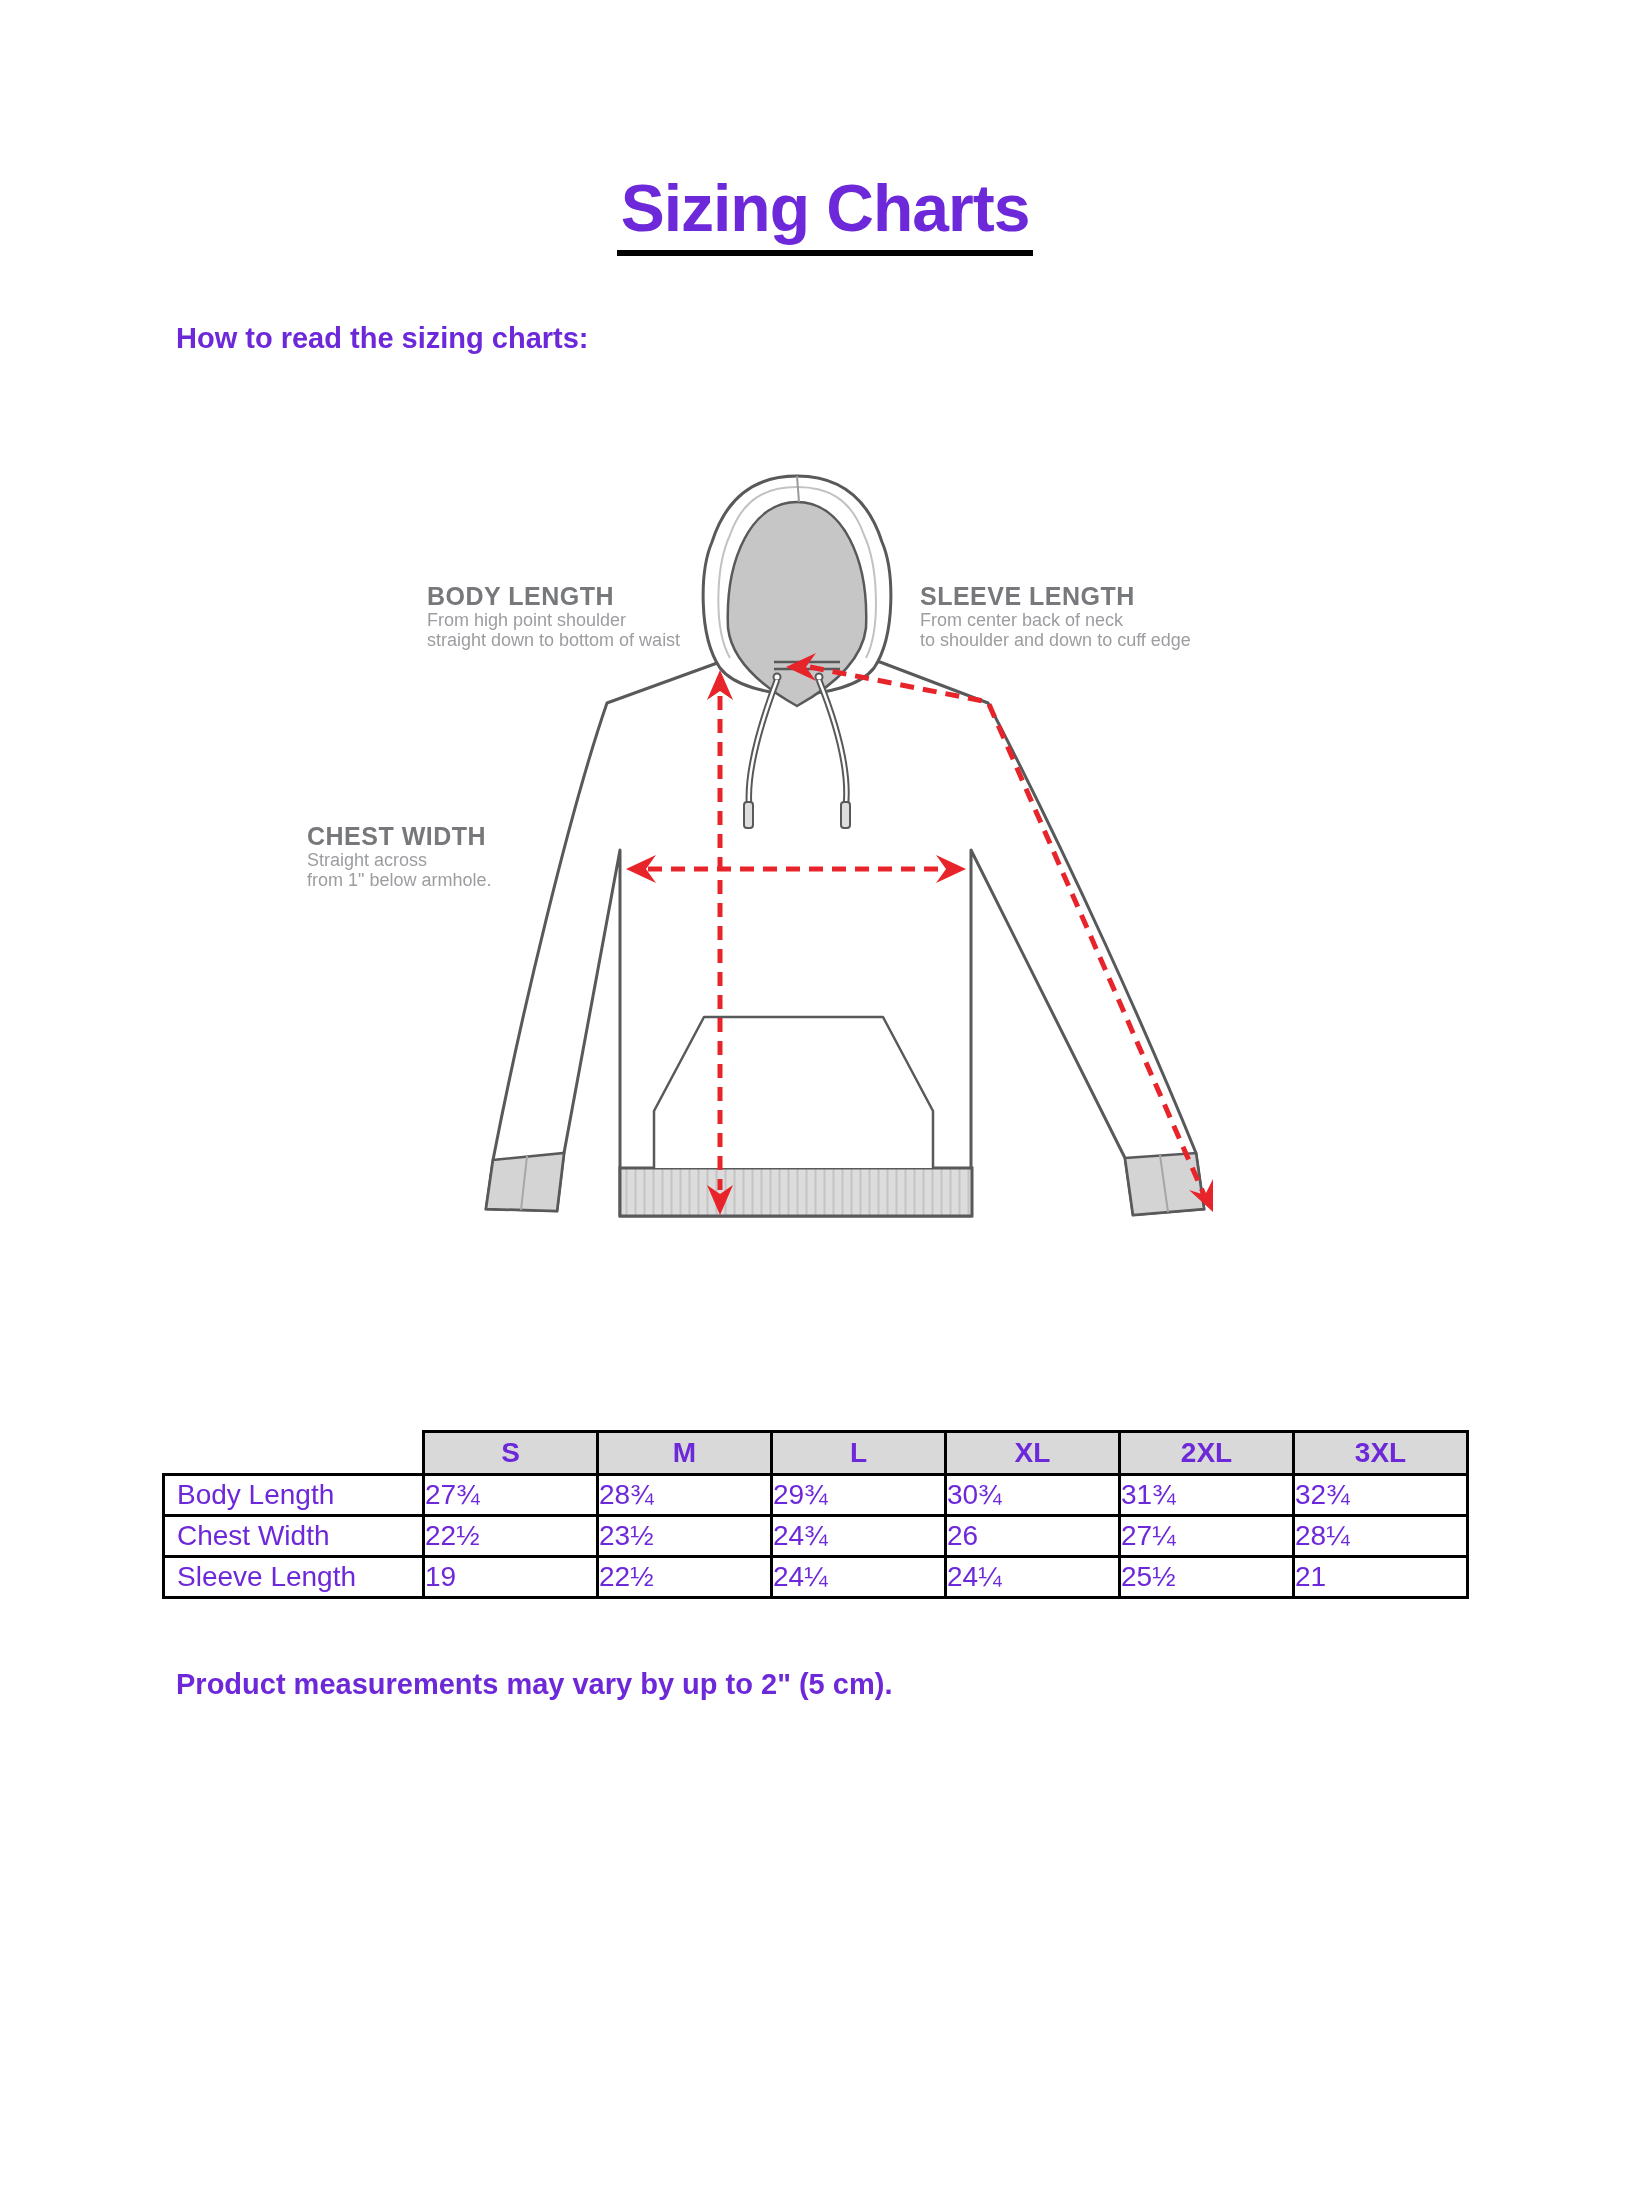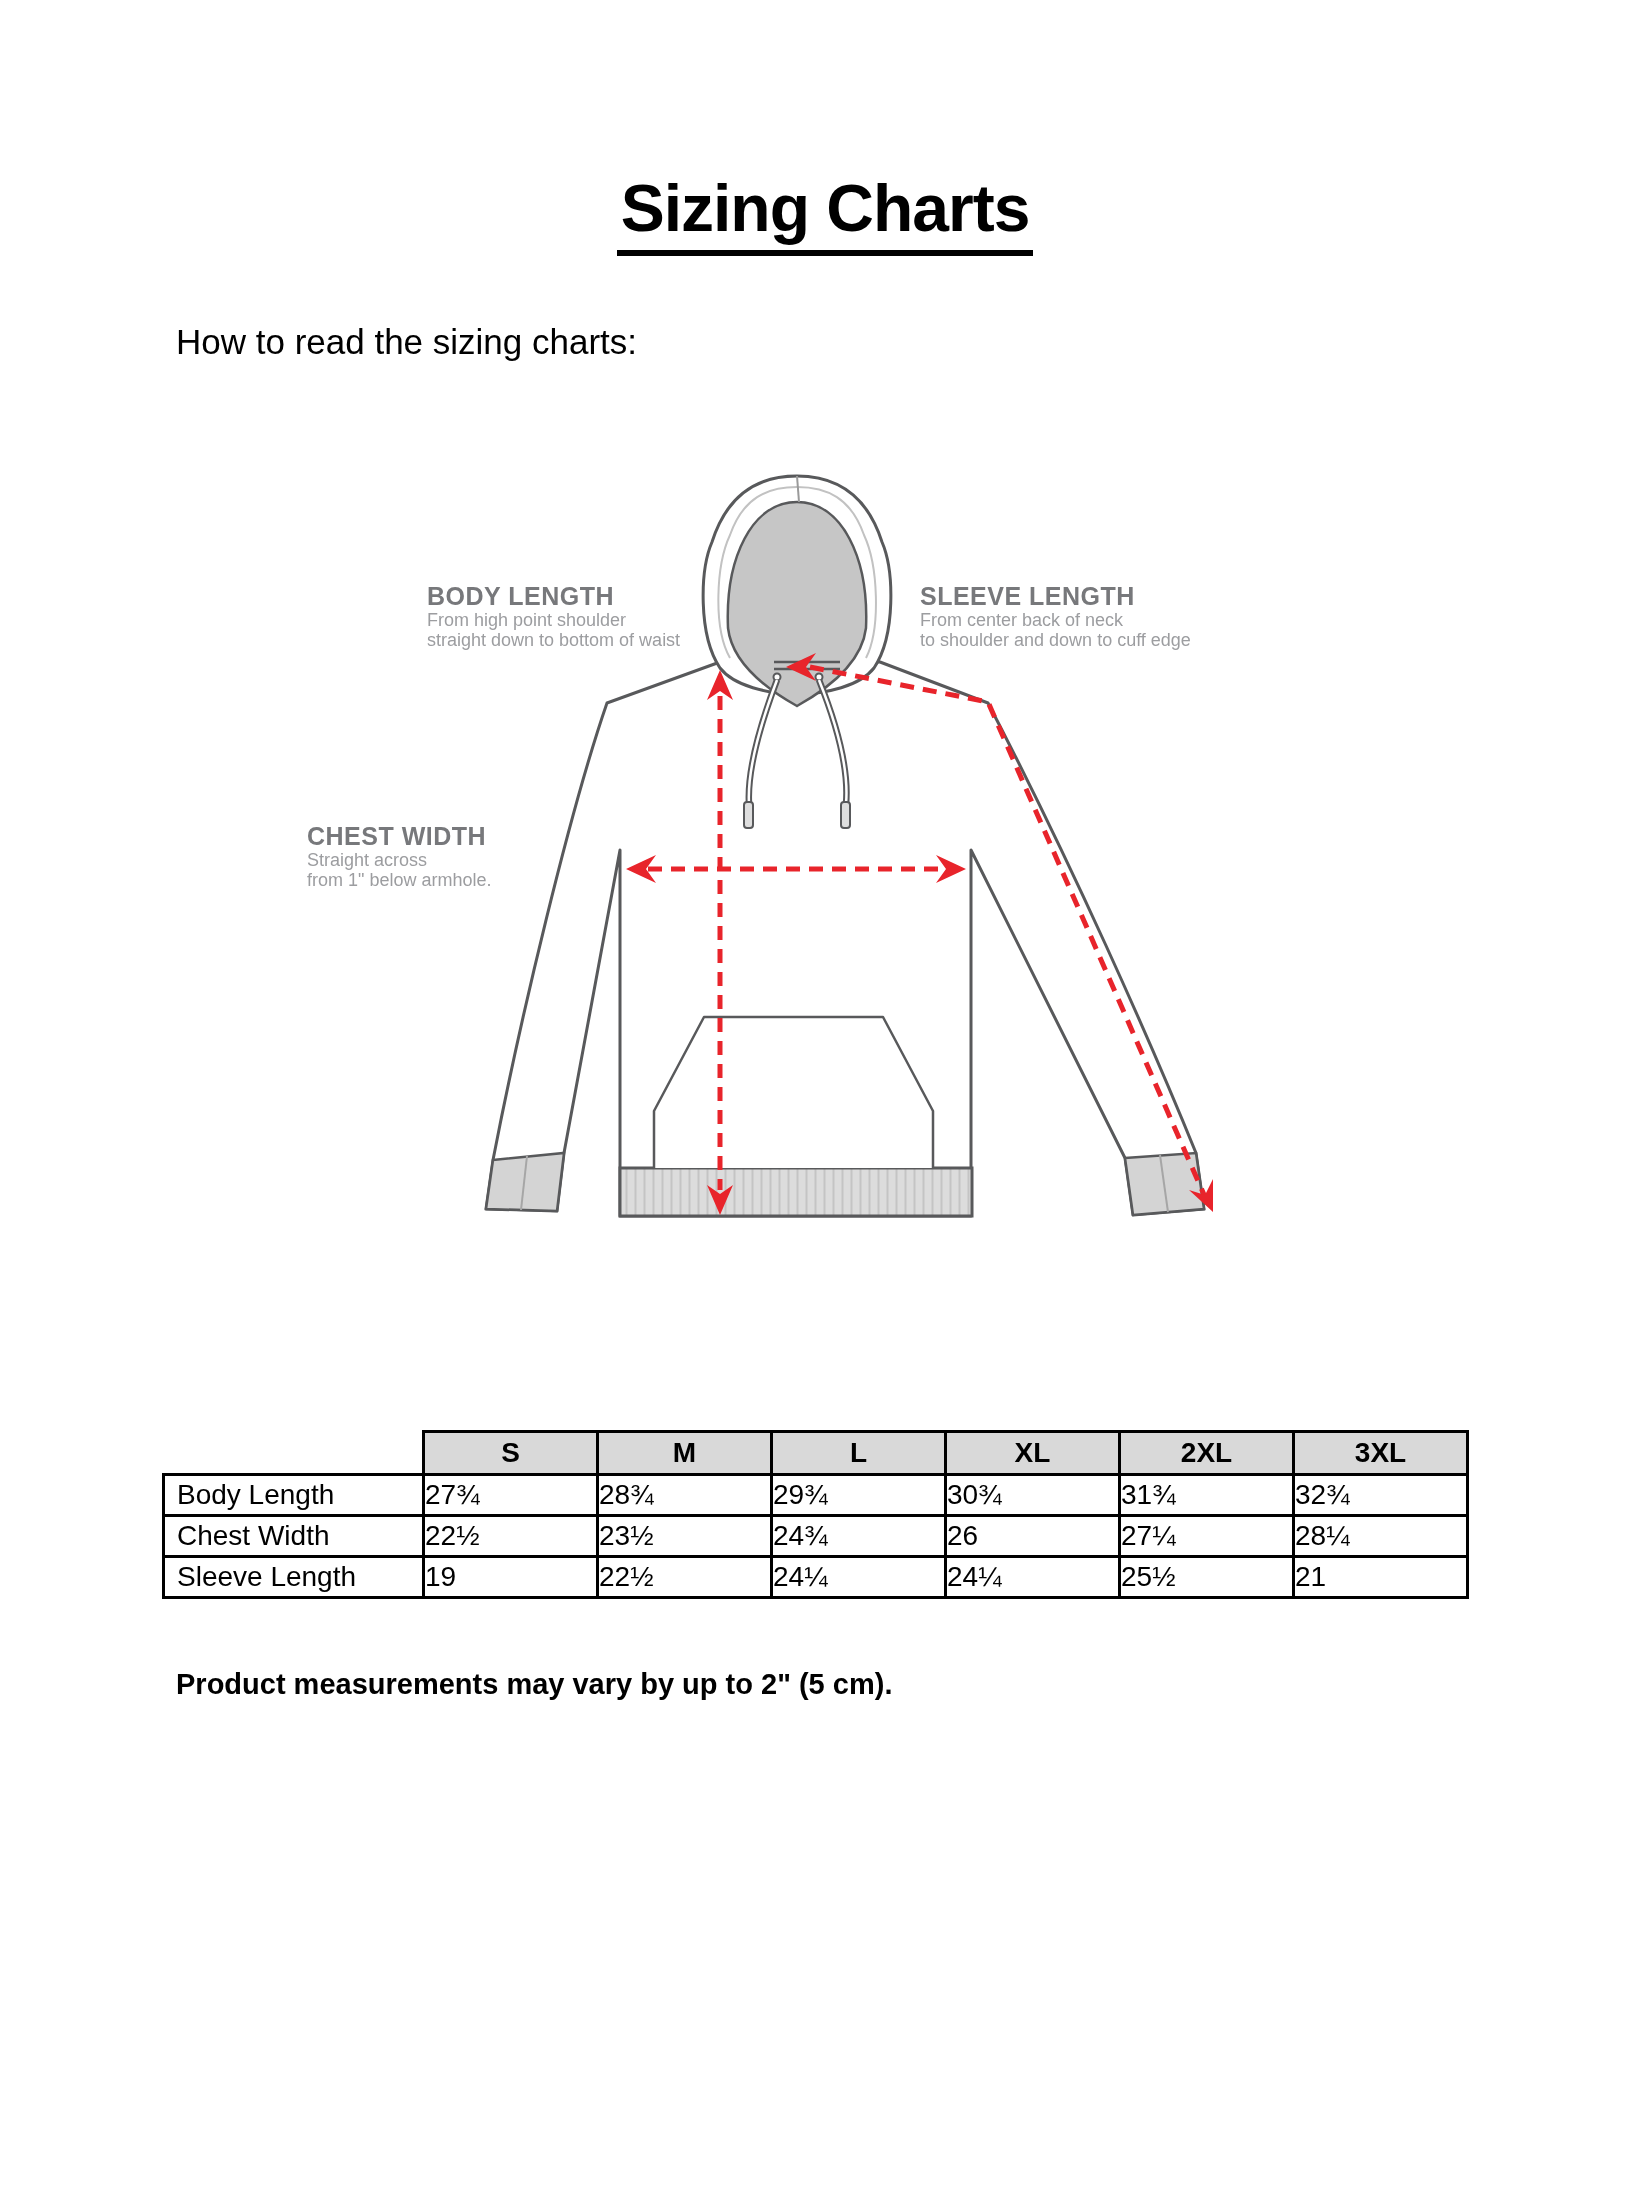--- a/index.html
+++ b/index.html
@@ -6,21 +6,21 @@
     margin: 0;
     padding: 0;
     background: #ffffff;
   }
   .page {
     position: relative;
     width: 1650px;
     height: 2200px;
     background: #ffffff;
     font-family: "Liberation Sans", sans-serif;
-    color: #000000;
+    color: #6d28d9;
     overflow: hidden;
   }
   .title-wrap {
     position: absolute;
     top: 172px;
     left: 0;
     width: 100%;
     text-align: center;
   }
   .doc-title {
@@ -29,22 +29,22 @@
     font-weight: 600;
     letter-spacing: -1px;
     line-height: 1.1;
     border-bottom: 6px solid #000;
     padding: 0 4px 5px 4px;
   }
   .how-to-heading {
     position: absolute;
     left: 176px;
     top: 322px;
-    font-size: 35px;
-    font-weight: 400;
+    font-size: 29px;
+    font-weight: 700;
   }
   .diagram {
     position: absolute;
     left: 280px;
     top: 440px;
     width: 1000px;
     height: 830px;
   }
   .diagram text {
     font-family: "Liberation Sans", sans-serif;

